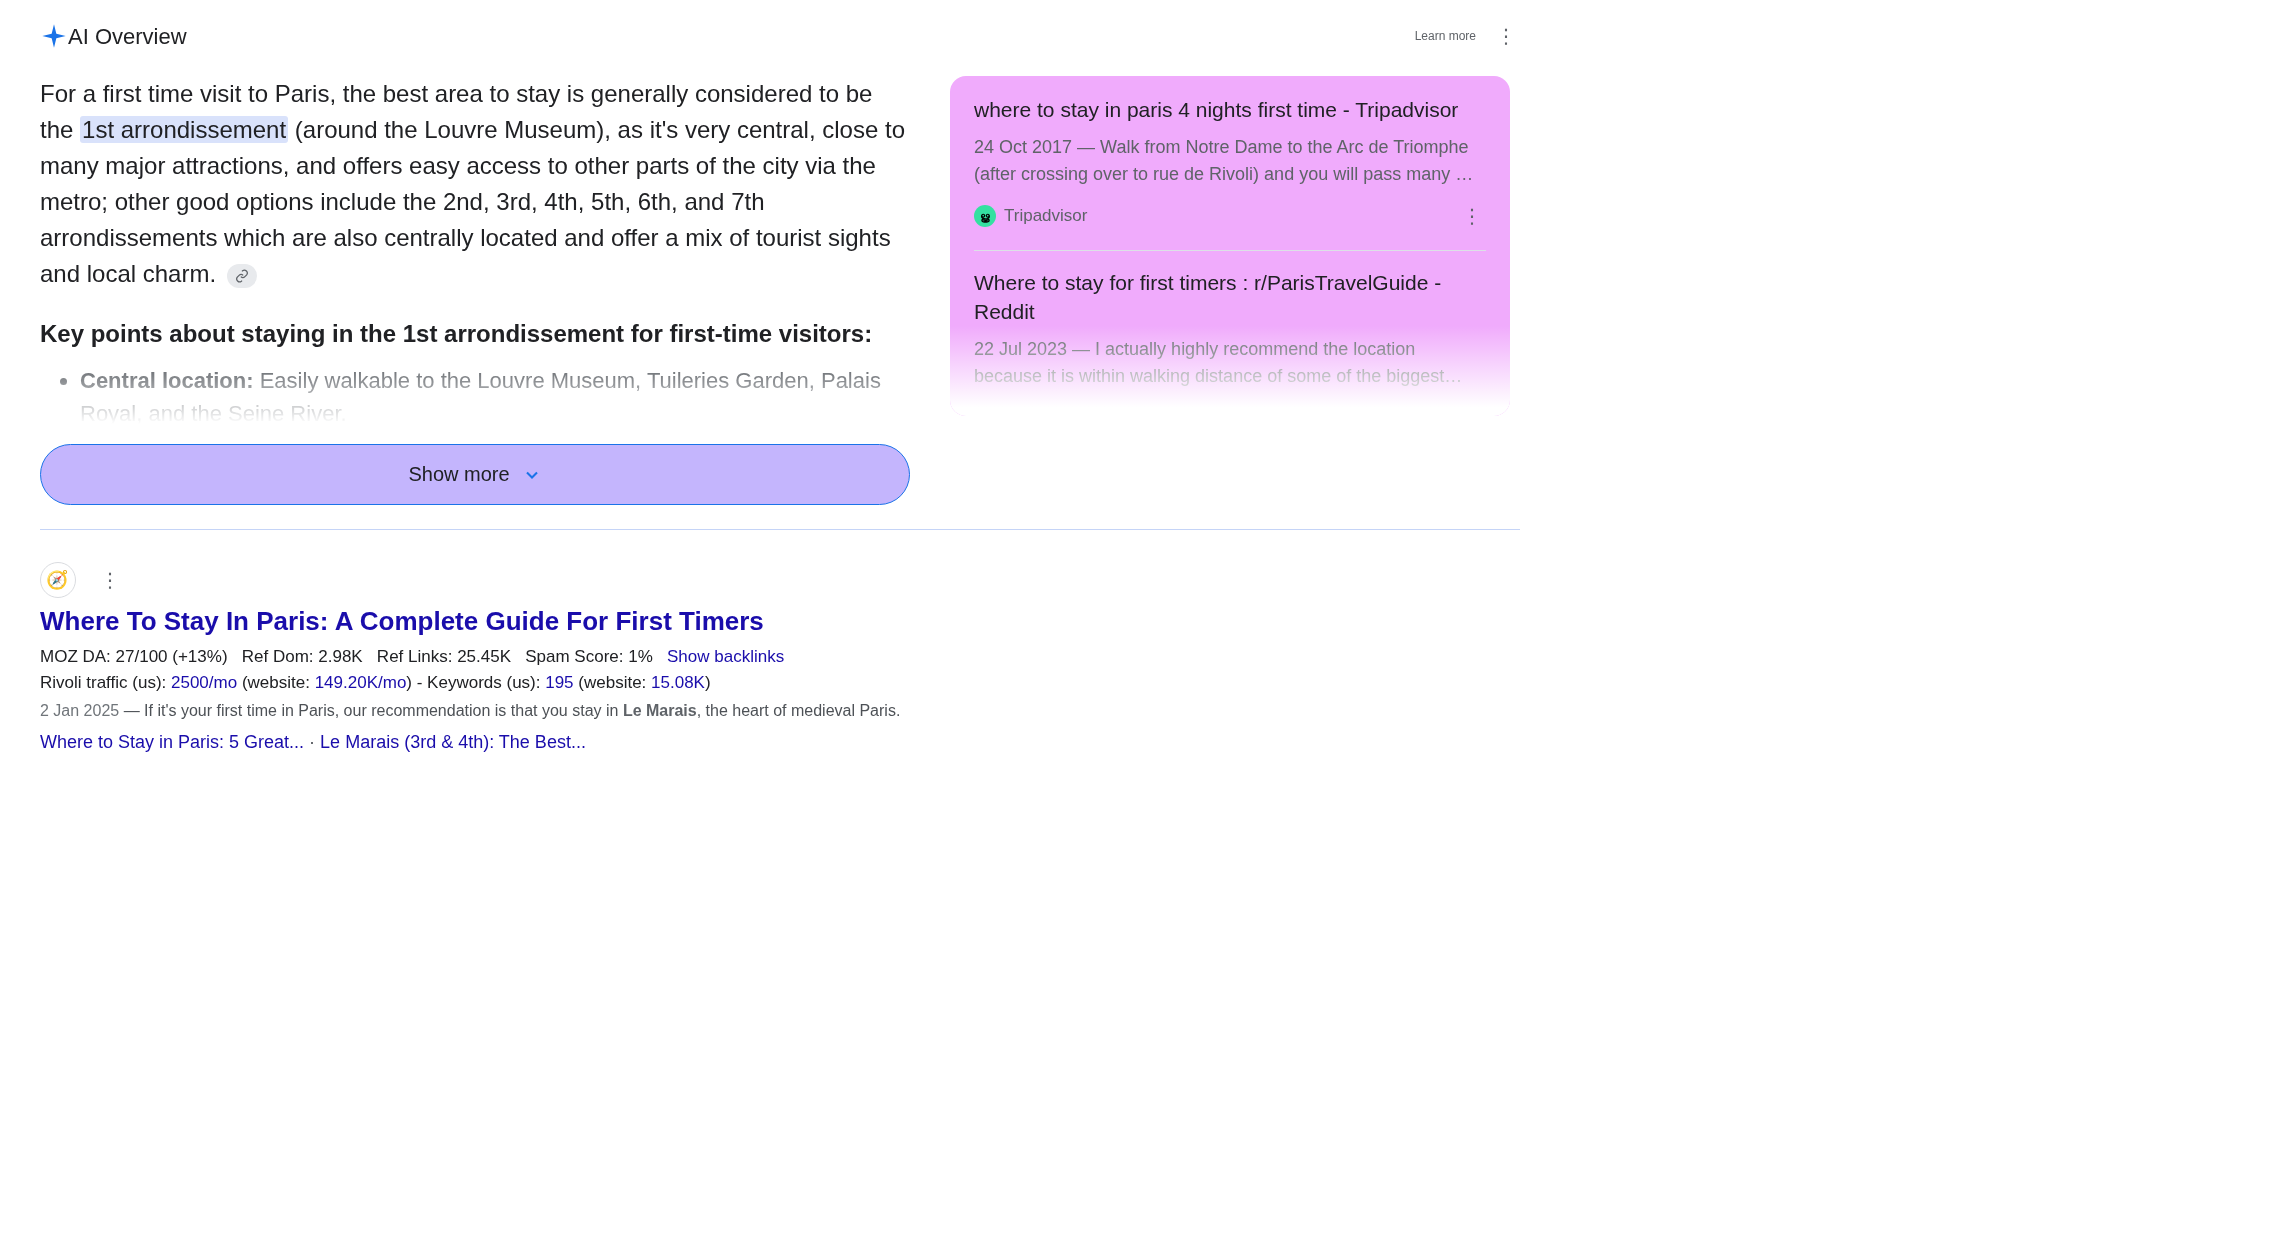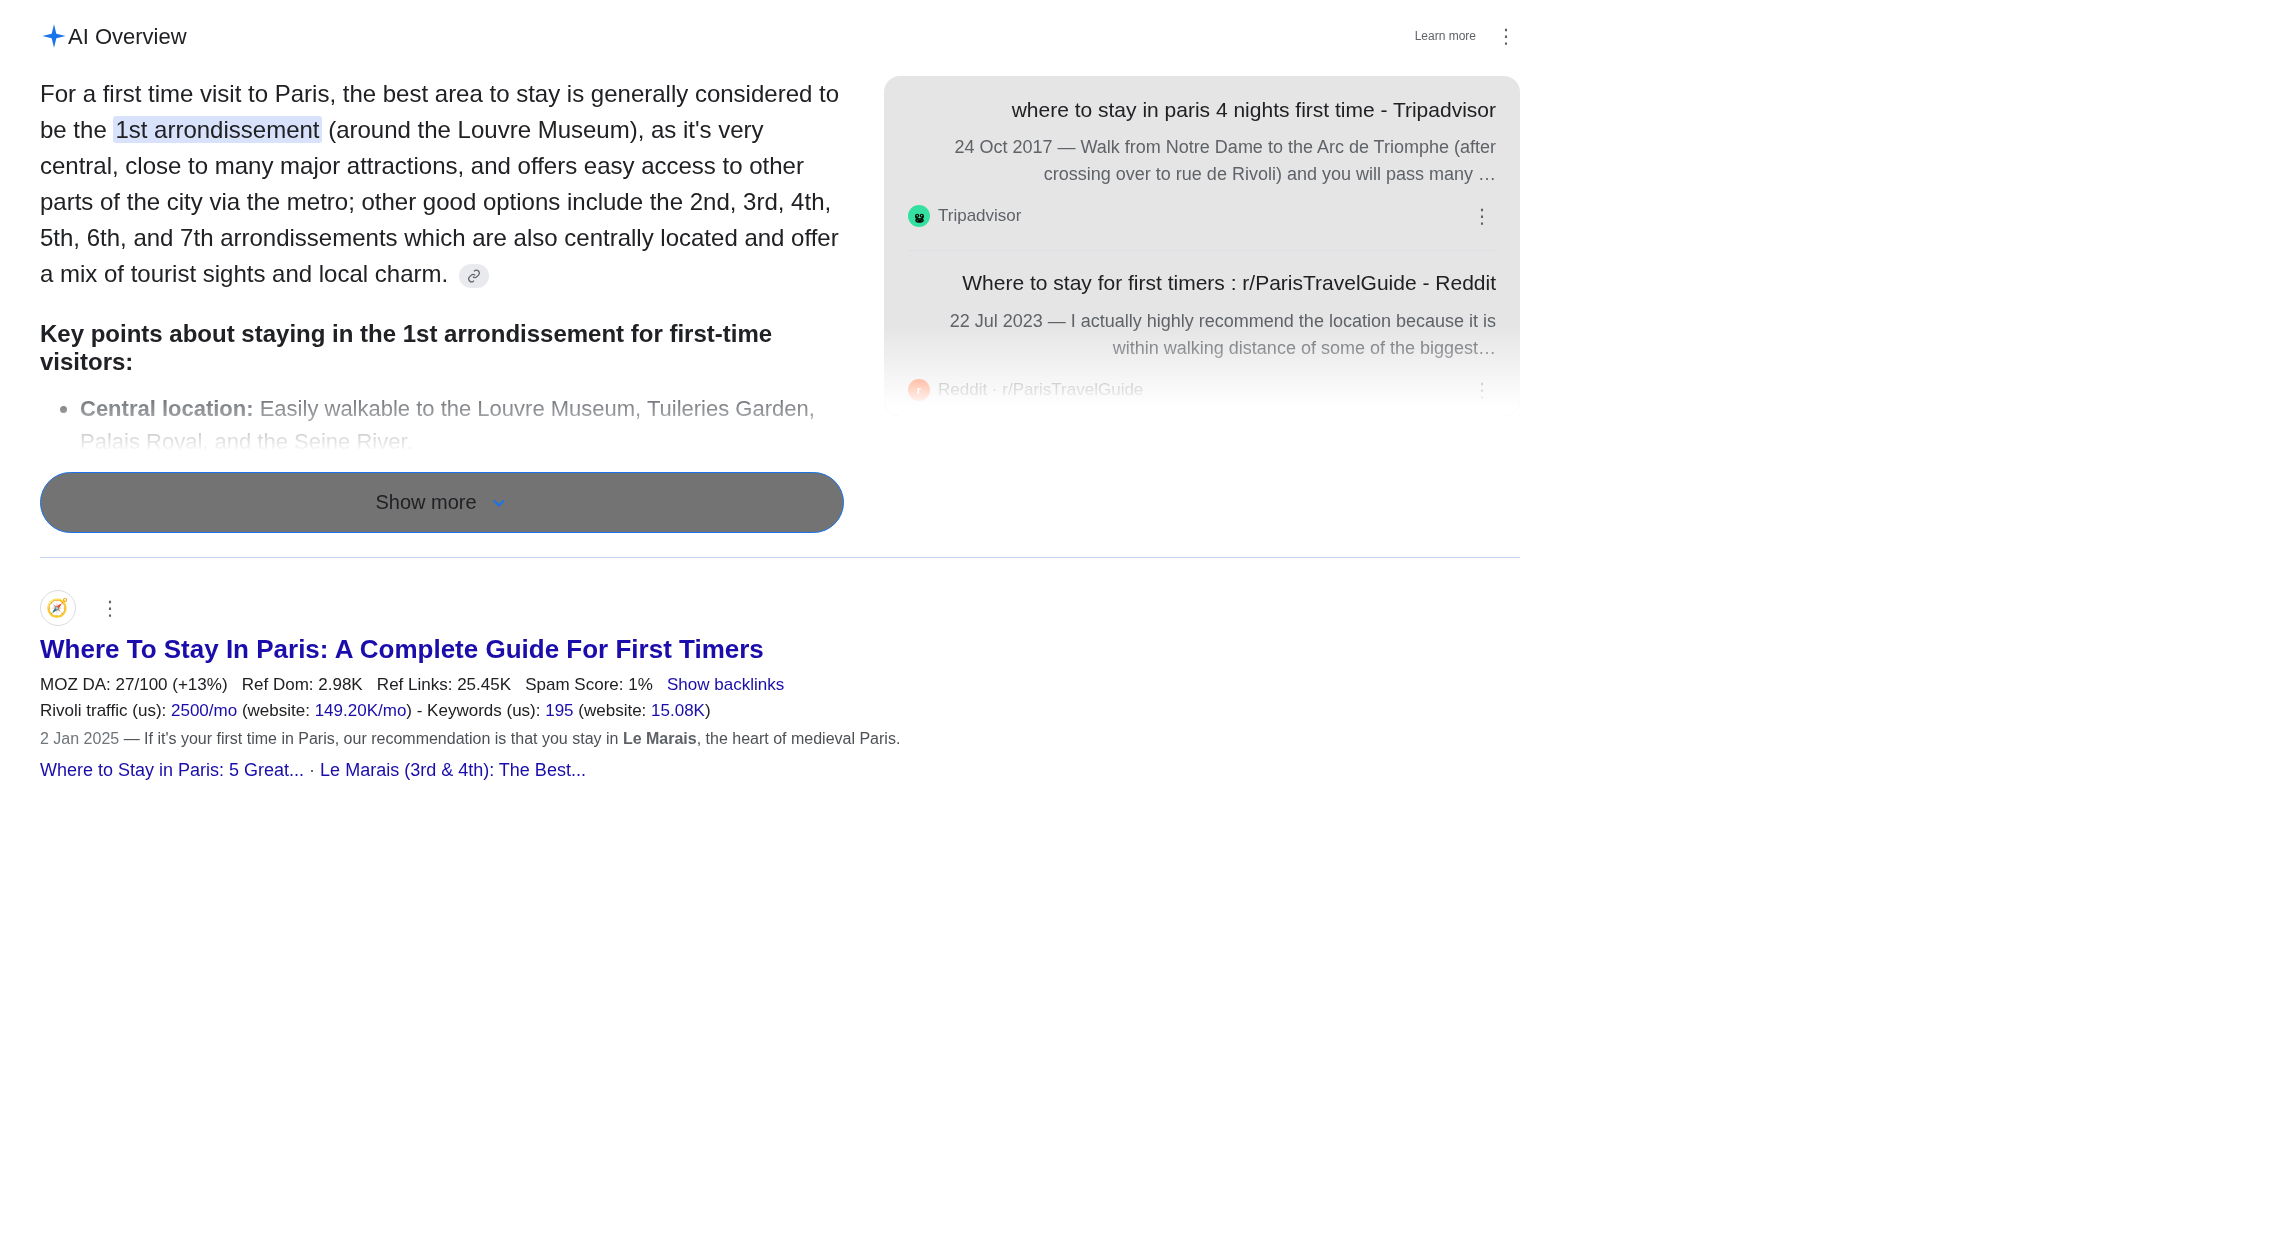--- a/index.html
+++ b/index.html
@@ -50,28 +50,27 @@
 .main-content {
   display: flex;
   gap: 40px;
   align-items: flex-start;
 }
 .left-col {
   flex: 1;
   max-width: 870px;
 }
 .right-col {
-  width: 636px;
-  background: #e5e5e5;
+  width: 560px;
+  background: #f0abfc;
   border-radius: 16px;
   padding: 20px 24px 0 24px;
   position: relative;
   overflow: hidden;
   max-height: 340px;
-  text-align: right;
 }
 .overview-text {
   font-size: 24px;
   line-height: 1.5;
   color: #202124;
   margin-bottom: 28px;
 }
 .highlight {
   background: #d9e2fb;
   padding: 0 2px;
@@ -120,21 +119,21 @@
 }
 .bullet-wrap {
   position: relative;
   max-height: 60px;
   overflow: hidden;
 }
 .show-more-btn {
   width: 100%;
   border: 1px solid #1a73e8;
   border-radius: 36px;
-  background: #737373;
+  background: #c4b5fd;
   padding: 18px;
   display: flex;
   align-items: center;
   justify-content: center;
   gap: 12px;
   cursor: pointer;
   font-size: 20px;
   color: #202124;
   margin-top: 20px;
 }

